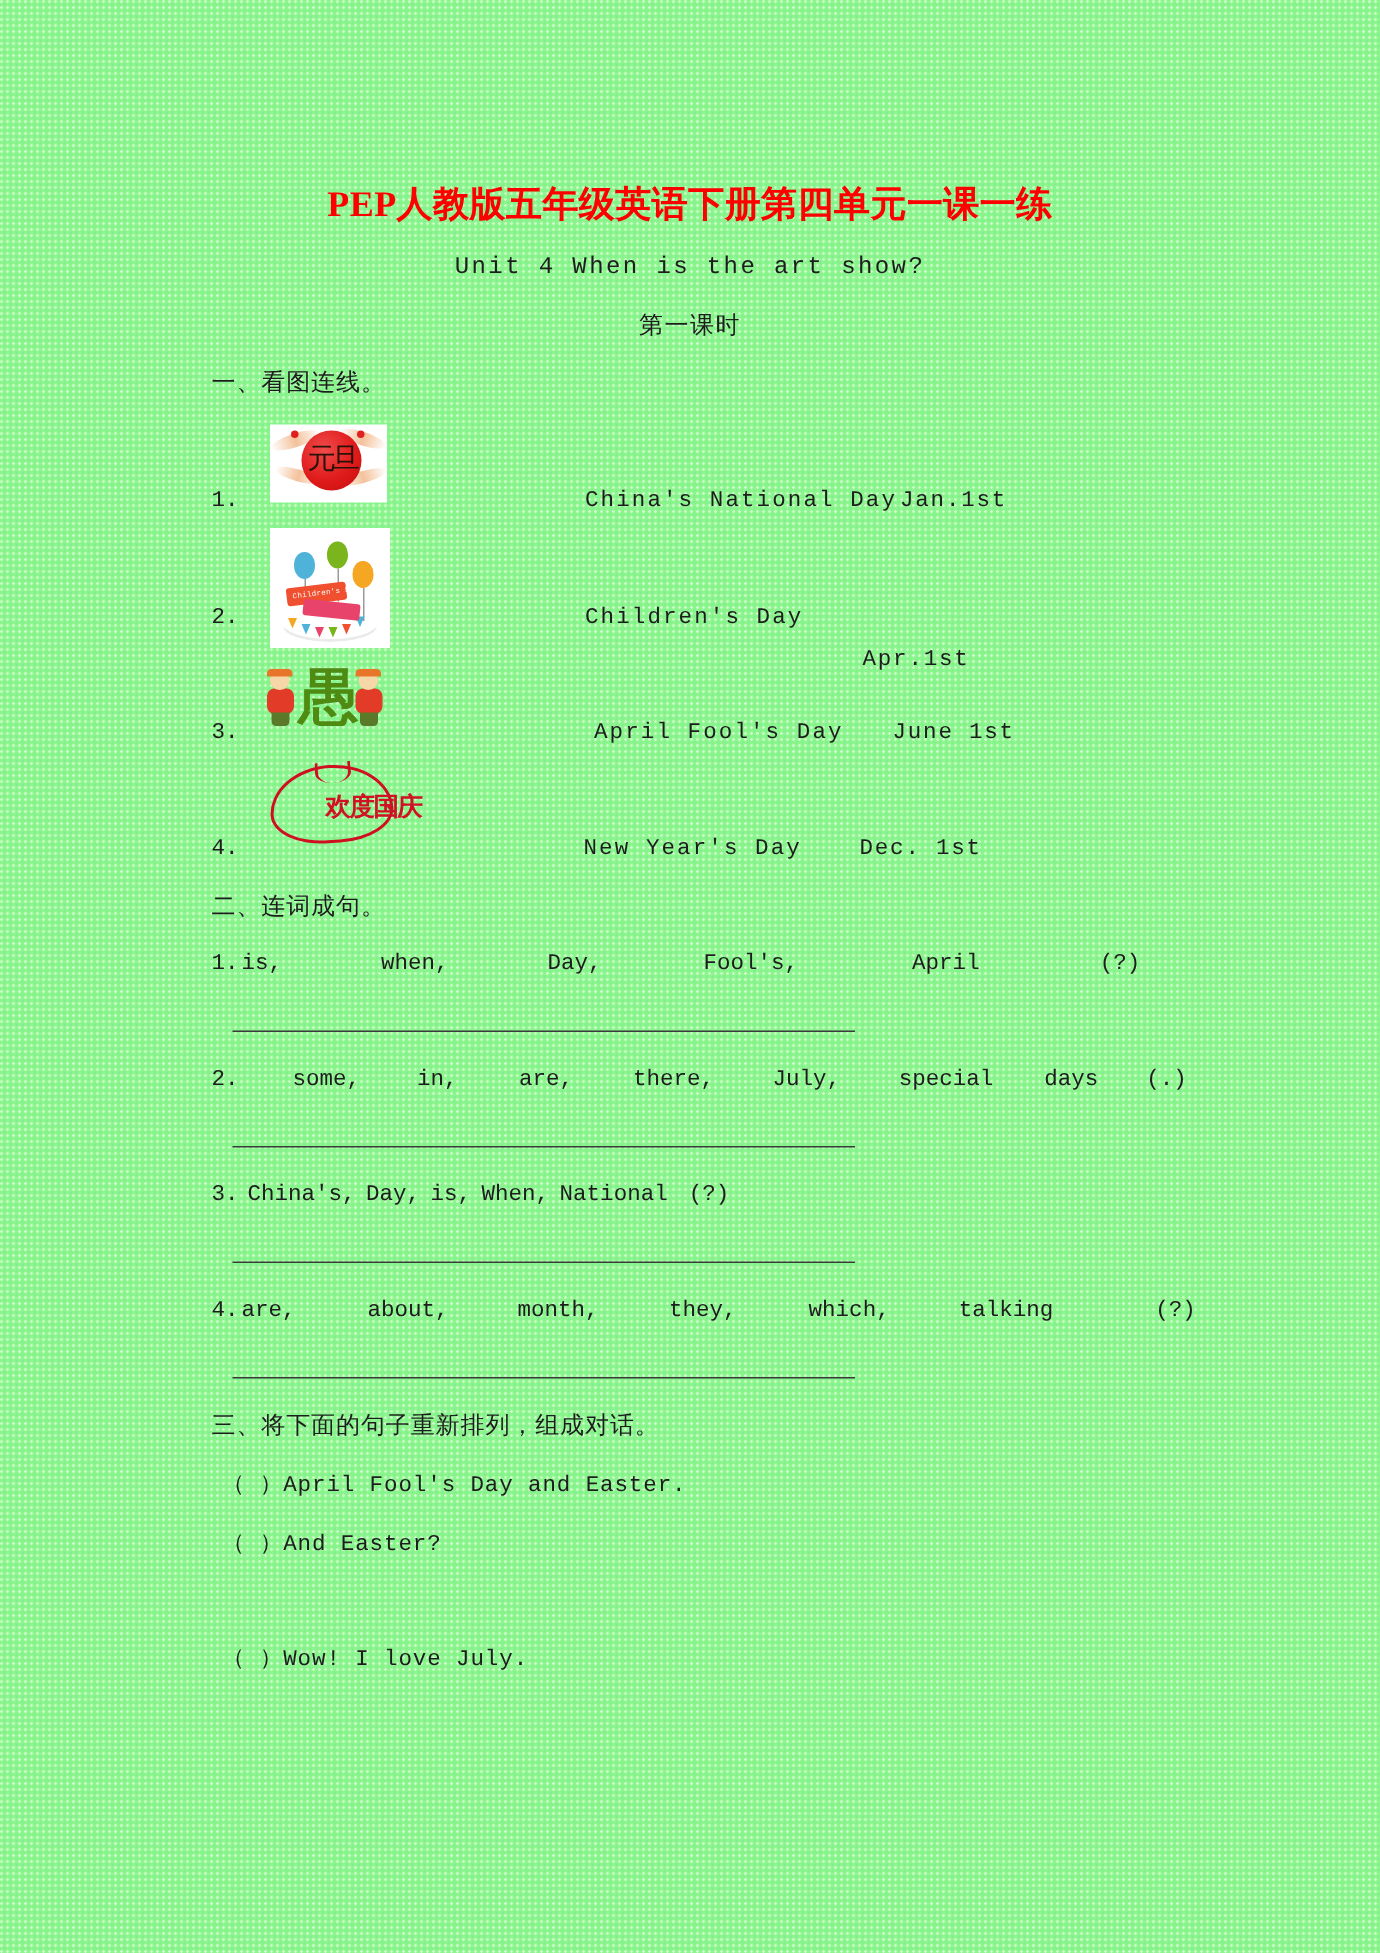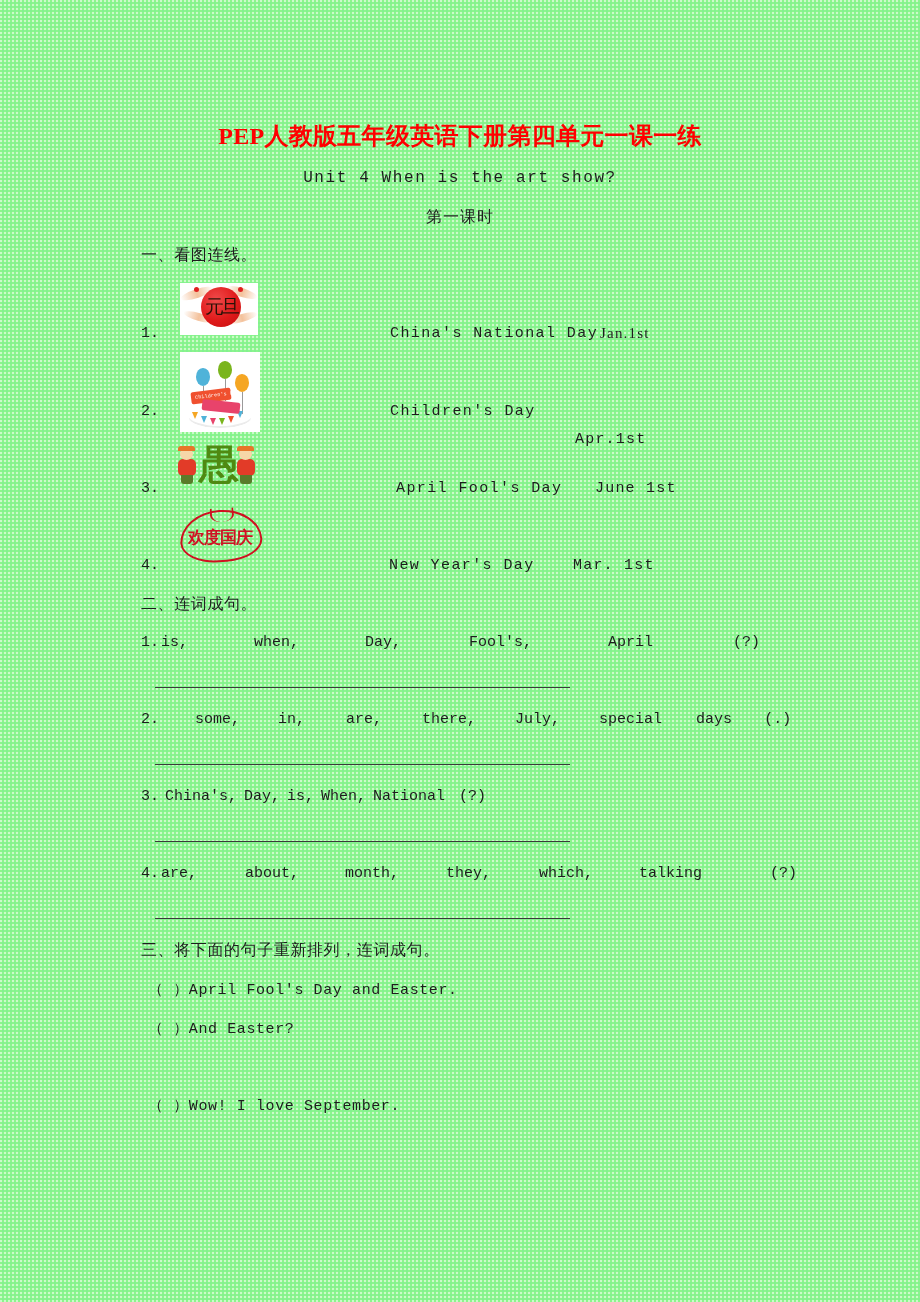--- a/index.html
+++ b/index.html
@@ -298,20 +298,21 @@
     position: absolute;
     left: 7px; top: 18px;
     width: 74px;
     text-align: center;
     font-family: "Liberation Serif", "DejaVu Serif", serif;
     font-weight: bold;
     font-size: 17px;
     color: #d01224;
     letter-spacing: -1px;
     white-space: nowrap;
+    padding-left: 29px;
   }
 
   
   .wo-item {
     position: absolute;
     left: 141px;
     font-size: 15px;
     white-space: nowrap;
   }
   .wo-item .tok { display: inline-block; }
@@ -351,21 +352,21 @@
         <div class="ny-swirl ny-s2"></div>
         <div class="ny-swirl ny-s3"></div>
         <div class="ny-swirl ny-s4"></div>
         <div class="ny-dot ny-d1"></div>
         <div class="ny-dot ny-d2"></div>
         <div class="ny-circle"></div>
         <div class="ny-char">元旦</div>
       </div>
     </div>
     <div class="match-term" style="top:325px; left:390px;">China's National Day</div>
-    <div class="match-date" style="top:325px; left:600px;font-family:Liberation Serif, serif;">Jan.1st</div>
+    <div class="match-date" style="top:325px; left:600px;">Jan.1st</div>
   </div>
 
   <div class="match-row">
     <div class="match-num" style="top:403px;">2.</div>
     <div class="match-pic" style="top:352px;">
       <div class="pic-children">
         <div class="balloon b-blue"></div>
         <div class="balloon b-green"></div>
         <div class="balloon b-orange"></div>
         <div class="bunting"></div>
@@ -411,36 +412,36 @@
   <div class="match-row">
     <div class="match-num" style="top:557px;">4.</div>
     <div class="match-pic" style="top:508px; left:176px;">
       <div class="pic-national">
         <div class="heart-outline"></div>
         <div class="heart-notch"></div>
         <div class="heart-text">欢度国庆</div>
       </div>
     </div>
     <div class="match-term" style="top:557px; left:389px;">New Year's Day</div>
-    <div class="match-date" style="top:557px; left:573px;">Mar. 1st</div>
+    <div class="match-date" style="top:557px; left:573px;">Dec. 1st</div>
   </div>
 
   <div class="section-heading" id="sec2-heading">二、连词成句。</div>
 
   <div class="wo-item" style="top:634px;"><span class="tok">1.</span><span class="tok" style="margin-left:2px;">is,</span><span class="tok" style="margin-left:66px;">when,</span><span class="tok" style="margin-left:66px;">Day,</span><span class="tok" style="margin-left:68px;">Fool's,</span><span class="tok" style="margin-left:76px;">April</span><span class="tok" style="margin-left:80px;">(?)</span></div>
   <div class="answer-line" style="top:687px;"></div>
 
   <div class="wo-item" style="top:711px;"><span class="tok">2.</span><span class="tok" style="margin-left:36px;">some,</span><span class="tok" style="margin-left:38px;">in,</span><span class="tok" style="margin-left:41px;">are,</span><span class="tok" style="margin-left:40px;">there,</span><span class="tok" style="margin-left:39px;">July,</span><span class="tok" style="margin-left:39px;">special</span><span class="tok" style="margin-left:34px;">days</span><span class="tok" style="margin-left:32px;">(.)</span></div>
   <div class="answer-line" style="top:764px;"></div>
 
   <div class="wo-item" style="top:788px;"><span class="tok">3.</span><span class="tok" style="margin-left:6px;">China's,</span><span class="tok" style="margin-left:7px;">Day,</span><span class="tok" style="margin-left:7px;">is,</span><span class="tok" style="margin-left:7px;">When,</span><span class="tok" style="margin-left:7px;">National</span><span class="tok" style="margin-left:14px;">(?)</span></div>
   <div class="answer-line" style="top:841px;"></div>
 
   <div class="wo-item" style="top:865px;"><span class="tok">4.</span><span class="tok" style="margin-left:2px;">are,</span><span class="tok" style="margin-left:48px;">about,</span><span class="tok" style="margin-left:46px;">month,</span><span class="tok" style="margin-left:47px;">they,</span><span class="tok" style="margin-left:48px;">which,</span><span class="tok" style="margin-left:46px;">talking</span><span class="tok" style="margin-left:68px;">(?)</span></div>
   <div class="answer-line" style="top:918px;"></div>
 
-  <div class="section-heading" id="sec3-heading">三、将下面的句子重新排列，连词成句。</div>
+  <div class="section-heading" id="sec3-heading">三、将下面的句子重新排列，组成对话。</div>
 
   <div class="dlg-line" style="top:980px;">（ ）April Fool's Day and Easter.</div>
   <div class="dlg-line" style="top:1019px;">（ ）And Easter?</div>
-  <div class="dlg-line" style="top:1096px;">（ ）Wow! I love September.</div>
+  <div class="dlg-line" style="top:1096px;">（ ）Wow! I love July.</div>
 
 </div>
 
 </body></html>

